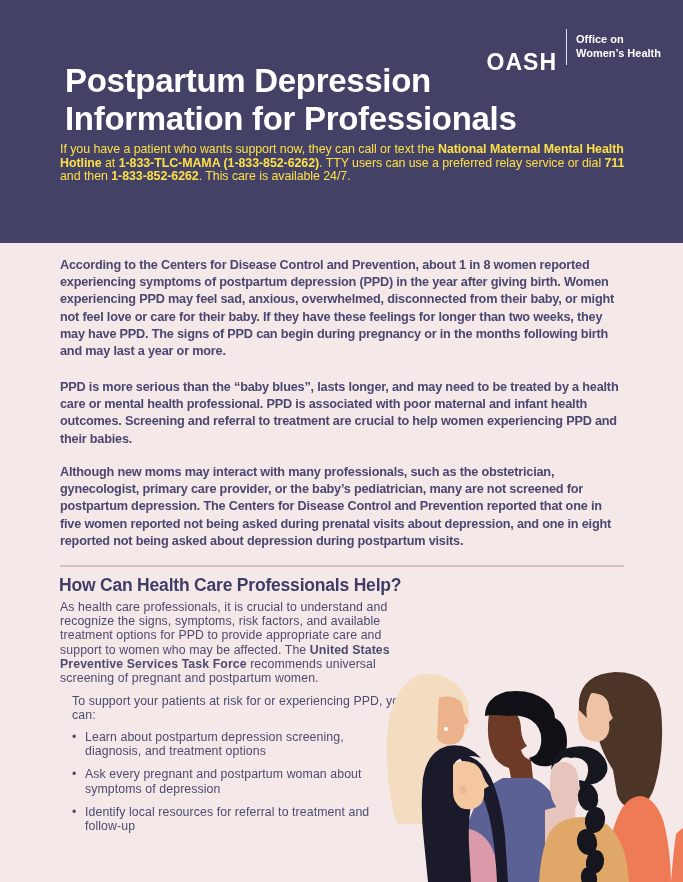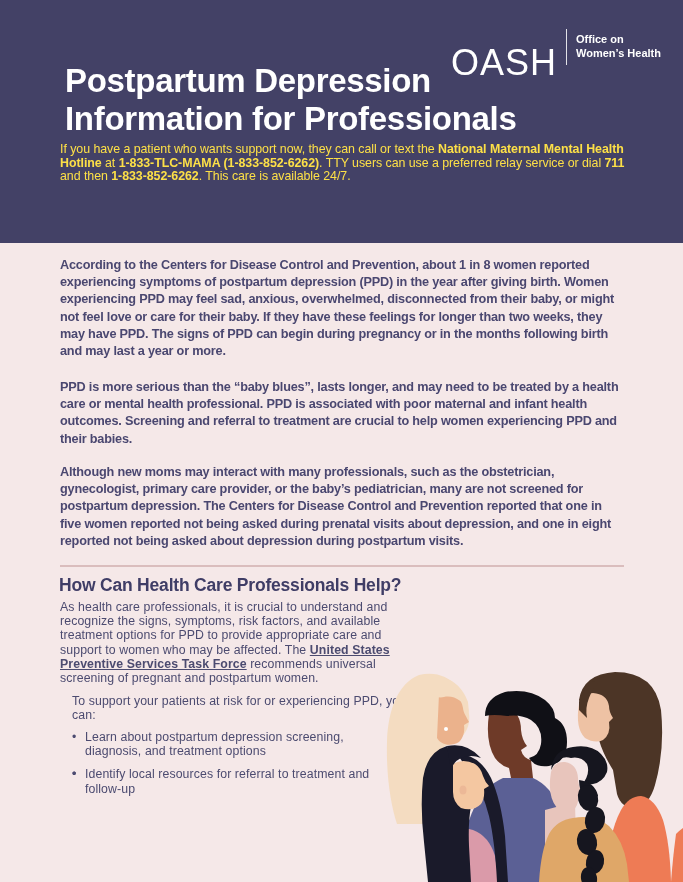--- a/index.html
+++ b/index.html
@@ -5,42 +5,42 @@
   html,body{margin:0;padding:0;background:#d8d3d3;}
   .page{
     position:relative;width:683px;height:882px;margin:0 auto;
     background:#f5e8e8;overflow:hidden;
     font-family:"Liberation Sans", sans-serif;
     -webkit-font-smoothing:antialiased;
   }
   
   .hero{position:absolute;top:0;left:0;width:683px;height:243px;background:#434166;}
   .logo{position:absolute;top:17px;right:22px;display:flex;align-items:center;gap:9px;color:#fff;}
-  .logo-oash{font-size:36px;font-weight:400;letter-spacing:1px;line-height:27px;margin-top:32px;}
+  .logo-oash{font-size:23px;font-weight:700;letter-spacing:1px;line-height:27px;margin-top:32px;}
   .logo-divider{width:1px;height:36px;background:rgba(255,255,255,.85);}
   .logo-office{font-size:11px;line-height:13.5px;font-weight:700;}
   .hero-title{position:absolute;left:59px;top:56px;margin:6px;color:#fff;
     font-size:33px;line-height:37.5px;font-weight:700;letter-spacing:-.3px;}
   .hero-para{position:absolute;left:60px;margin:0;width:578px;color:#fde047;
     font-size:12.4px;line-height:13.5px;font-weight:400;letter-spacing:-.05px;}
   .hero-para b{font-weight:700;}
   .hero-para.p1{top:143px;}
   .hero-para.p2{top:196px;}
   
   .body-para{position:absolute;left:60px;width:566px;margin:0;color:#4a4770;
     font-size:12.7px;line-height:17.2px;font-weight:700;letter-spacing:-.2px;}
   .body-para.bp1{top:257px;}
   .body-para.bp2{top:379px;}
   .body-para.bp3{top:464px;}
   .divider{position:absolute;left:60px;top:565px;width:564px;height:2px;background:#dabdbd;border:0;margin:0;}
   .section-heading{position:absolute;left:59px;top:575px;margin:0;color:#3f3d66;
     font-size:17.5px;line-height:20px;font-weight:700;letter-spacing:-.2px;}
   .narrow{position:absolute;left:60px;width:352px;margin:0;color:#4c4b70;
     font-size:12.3px;line-height:14.2px;font-weight:400;letter-spacing:.1px;}
-  .narrow b{font-weight:700;text-decoration:underline;}
+  .narrow b{font-weight:700;}
   .narrow.np1{top:600px;}
   .narrow.np2{top:694px;margin-left:12px;}
   .help-list{position:absolute;left:72px;top:730px;width:330px;margin:0;padding:0;list-style:none;}
   .help-list li{position:relative;margin:0 0 9px 0;padding-left:13px;color:#4c4b70;
     font-size:12.3px;line-height:14.2px;letter-spacing:.1px;}
   .help-list li .dot{position:absolute;left:0;top:0;}
   
   .illustration{position:absolute;left:383px;top:650px;width:300px;height:232px;display:block;}
 </style>
 </head>
@@ -74,20 +74,21 @@
   <p class="narrow np1"><span>As health care professionals, it is crucial to understand and recognize the signs, symptoms, risk factors, and available treatment options for PPD to provide appropriate care and support to women who may be affected. The </span><b>United States Preventive Services Task Force</b><span> recommends universal screening of pregnant and postpartum women.</span></p>
   <p class="narrow np2">To support your patients at risk for or experiencing PPD, you can:</p>
 
   <ul class="help-list">
     <li>
       <span class="dot">•</span>
       <span>Learn about postpartum depression screening, diagnosis, and treatment options</span>
     </li>
     <li>
       <span class="dot">•</span>
+      <span>Ask every pregnant and postpartum woman about symptoms of depression</span>
     </li>
     <li>
       <span class="dot">•</span>
       <span>Identify local resources for referral to treatment and follow-up</span>
     </li>
   </ul>
 
   <svg class="illustration" viewBox="0 0 300 232" aria-hidden="true">
 
     <g>

